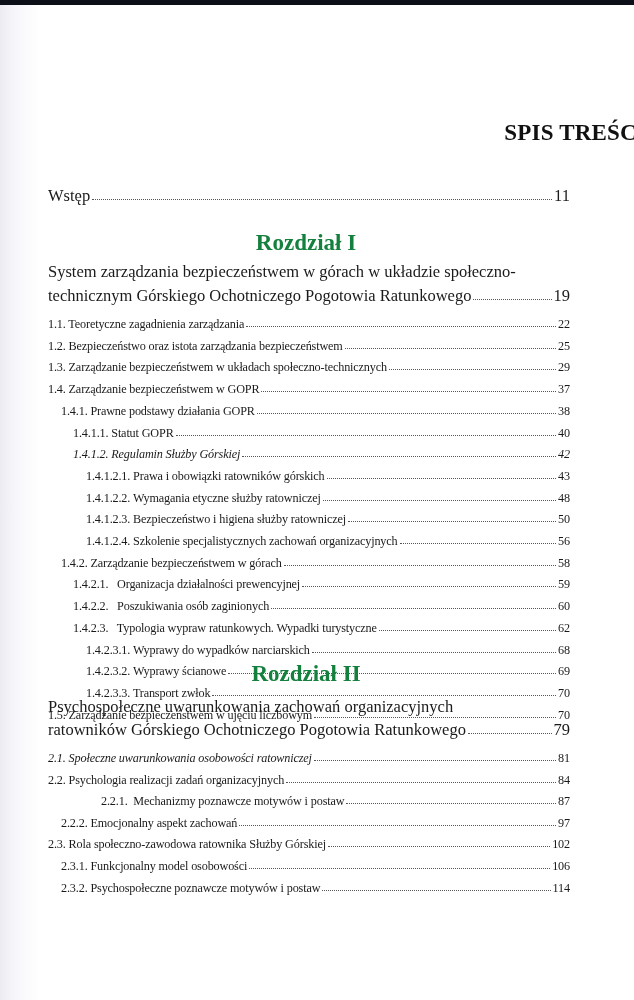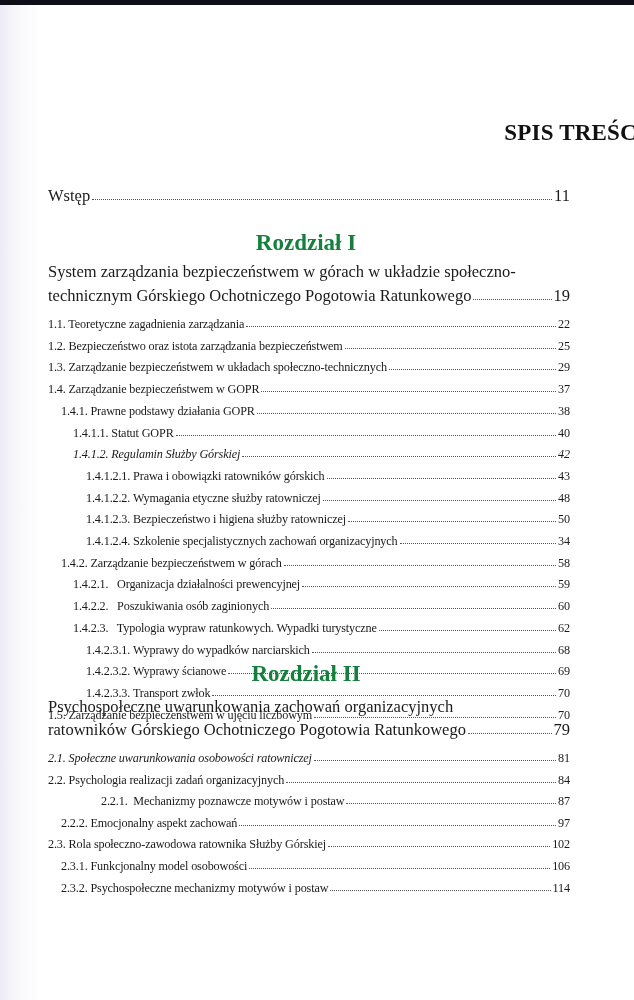--- a/index.html
+++ b/index.html
@@ -129,21 +129,21 @@
       <span class="page">48</span>
     </div>
     <div class="row small" style="top: 512.3px; left: 86px; width: 484px;">
       <span class="label" style="white-space: pre;">1.4.1.2.3. Bezpieczeństwo i higiena służby ratowniczej</span>
       <span class="dots"></span>
       <span class="page">50</span>
     </div>
     <div class="row small" style="top: 534px; left: 86px; width: 484px;">
       <span class="label" style="white-space: pre;">1.4.1.2.4. Szkolenie specjalistycznych zachowań organizacyjnych</span>
       <span class="dots"></span>
-      <span class="page">34</span>
+      <span class="page">56</span>
     </div>
     <div class="row small" style="top: 555.7px; left: 61px; width: 509px;">
       <span class="label" style="white-space: pre;">1.4.2. Zarządzanie bezpieczeństwem w górach</span>
       <span class="dots"></span>
       <span class="page">58</span>
     </div>
     <div class="row small" style="top: 577.4px; left: 73px; width: 497px;">
       <span class="label" style="white-space: pre;">1.4.2.1.   Organizacja działalności prewencyjnej</span>
       <span class="dots"></span>
       <span class="page">59</span>
@@ -213,17 +213,17 @@
       <span class="label" style="white-space: pre;">2.3. Rola społeczno-zawodowa ratownika Służby Górskiej</span>
       <span class="dots"></span>
       <span class="page">102</span>
     </div>
     <div class="row small" style="top: 859px; left: 61px; width: 509px;">
       <span class="label" style="white-space: pre;">2.3.1. Funkcjonalny model osobowości</span>
       <span class="dots"></span>
       <span class="page">106</span>
     </div>
     <div class="row small" style="top: 880.6px; left: 61px; width: 509px;">
-      <span class="label" style="white-space: pre;">2.3.2. Psychospołeczne mechanizmy motywów i postaw</span>
+      <span class="label" style="white-space: pre;">2.3.2. Psychospołeczne poznawcze motywów i postaw</span>
       <span class="dots"></span>
       <span class="page">114</span>
     </div>
   </div>
 
 </body></html>

